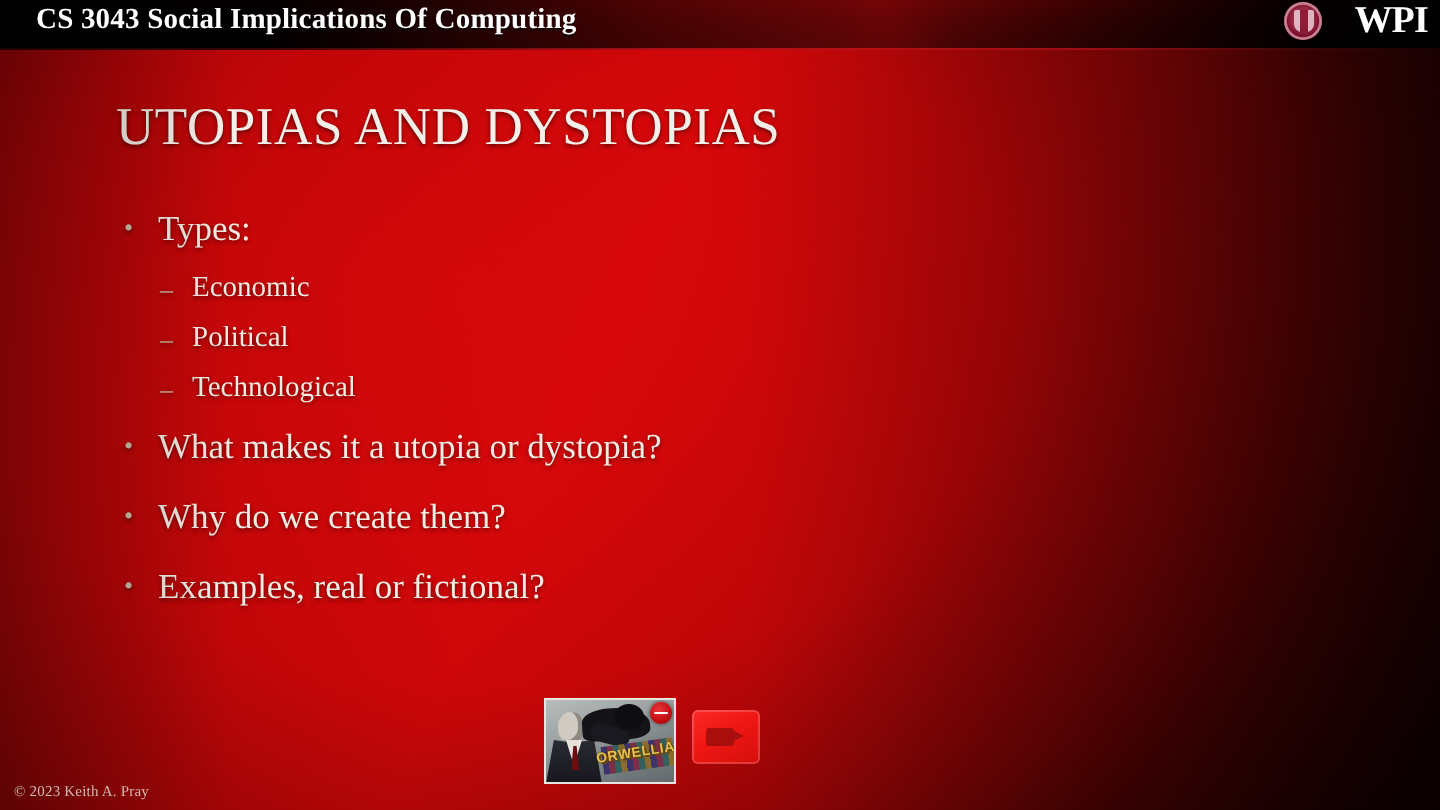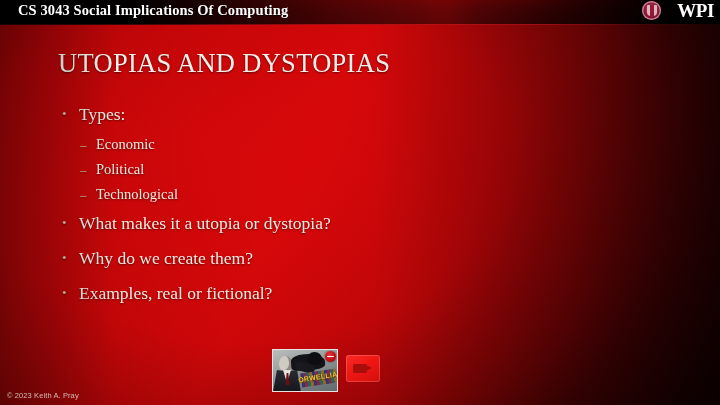--- a/index.html
+++ b/index.html
@@ -299,21 +299,21 @@
     border-left: 6px solid #a80f0c;
   }
 
   
   #footer {
     position: absolute;
     left: 7px;
     bottom: 5px;
     font-size: 7.5px;
     color: #d9c9c0;
-    font-family: Liberation Sans, sans-serif;
+    font-family: Liberation Serif, serif;
     letter-spacing: 0.1px;
     opacity: 0.92;
     z-index: 4;
   }
 </style>
 </head>
 <body>
 
 <div id="slide">
 

